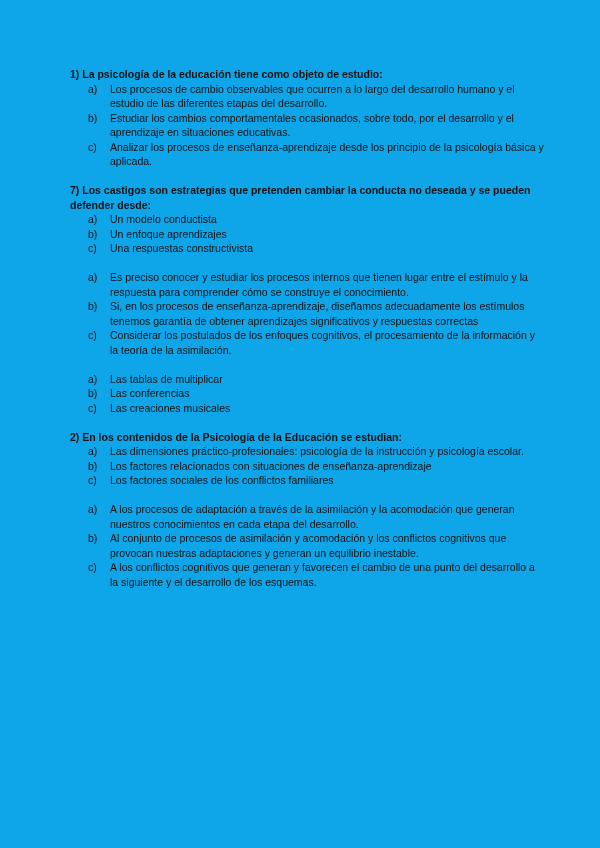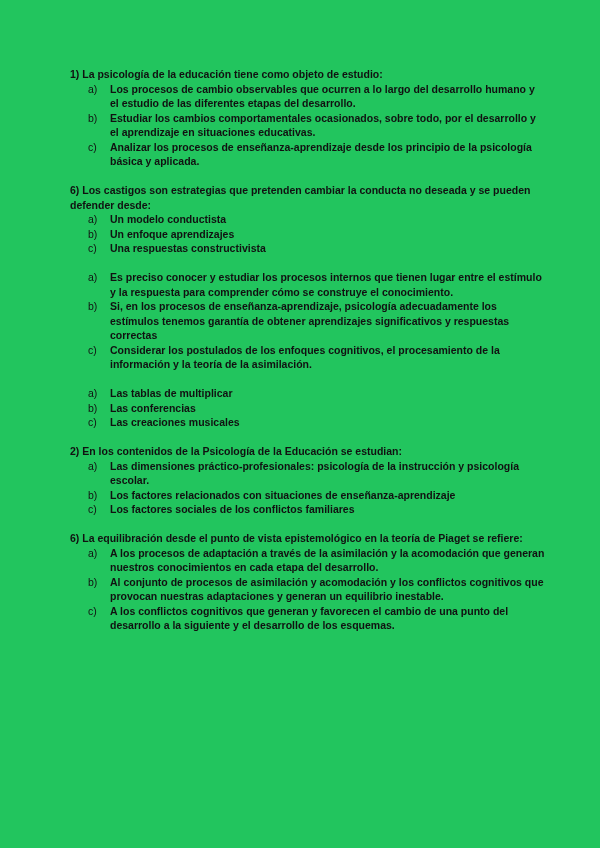--- a/index.html
+++ b/index.html
@@ -38,27 +38,26 @@
   }
   .option {
     display: flex;
     align-items: flex-start;
   }
   .option-letter {
     flex: 0 0 22px;
   }
   .option-text {
     flex: 1 1 auto;
-    font-weight: bold;
   }
 </style>
 </head>
 <body>
 
-<div class="page" style="color: rgb(17, 17, 17); background: #22c55e;">
+<div class="page" style="color: rgb(17, 17, 17); background: #0ea5e9;">
   <div id="questions-container">
   <section class="question">
     <p class="question-heading">1) La psicología de la educación tiene como objeto de estudio:</p>
     <ul class="options">
   <li class="option">
     <span class="option-letter">a)</span>
     <span class="option-text">Los procesos de cambio observables que ocurren a lo largo del desarrollo humano y el estudio de las diferentes etapas del desarrollo.</span>
   </li>
 
   <li class="option">
@@ -67,21 +66,21 @@
   </li>
 
   <li class="option">
     <span class="option-letter">c)</span>
     <span class="option-text">Analizar los procesos de enseñanza-aprendizaje desde los principio de la psicología básica y aplicada.</span>
   </li>
 </ul>
   </section>
 
   <section class="question">
-    <p class="question-heading">6) Los castigos son estrategias que pretenden cambiar la conducta no deseada y se pueden defender desde:</p>
+    <p class="question-heading">7) Los castigos son estrategias que pretenden cambiar la conducta no deseada y se pueden defender desde:</p>
     <ul class="options">
   <li class="option">
     <span class="option-letter">a)</span>
     <span class="option-text">Un modelo conductista</span>
   </li>
 
   <li class="option">
     <span class="option-letter">b)</span>
     <span class="option-text">Un enfoque aprendizajes</span>
   </li>
@@ -95,21 +94,21 @@
 
   <section class="question">
     <ul class="options">
   <li class="option">
     <span class="option-letter">a)</span>
     <span class="option-text">Es preciso conocer y estudiar los procesos internos que tienen lugar entre el estímulo y la respuesta para comprender cómo se construye el conocimiento.</span>
   </li>
 
   <li class="option">
     <span class="option-letter">b)</span>
-    <span class="option-text">Si, en los procesos de enseñanza-aprendizaje, psicología adecuadamente los estímulos tenemos garantía de obtener aprendizajes significativos y respuestas correctas</span>
+    <span class="option-text">Si, en los procesos de enseñanza-aprendizaje, diseñamos adecuadamente los estímulos tenemos garantía de obtener aprendizajes significativos y respuestas correctas</span>
   </li>
 
   <li class="option">
     <span class="option-letter">c)</span>
     <span class="option-text">Considerar los postulados de los enfoques cognitivos, el procesamiento de la información y la teoría de la asimilación.</span>
   </li>
 </ul>
   </section>
 
   <section class="question">
@@ -145,21 +144,20 @@
   </li>
 
   <li class="option">
     <span class="option-letter">c)</span>
     <span class="option-text">Los factores sociales de los conflictos familiares</span>
   </li>
 </ul>
   </section>
 
   <section class="question">
-    <p class="question-heading">6) La equilibración desde el punto de vista epistemológico en la teoría de Piaget se refiere:</p>
     <ul class="options">
   <li class="option">
     <span class="option-letter">a)</span>
     <span class="option-text">A los procesos de adaptación a través de la asimilación y la acomodación que generan nuestros conocimientos en cada etapa del desarrollo.</span>
   </li>
 
   <li class="option">
     <span class="option-letter">b)</span>
     <span class="option-text">Al conjunto de procesos de asimilación y acomodación y los conflictos cognitivos que provocan nuestras adaptaciones y generan un equilibrio inestable.</span>
   </li>

